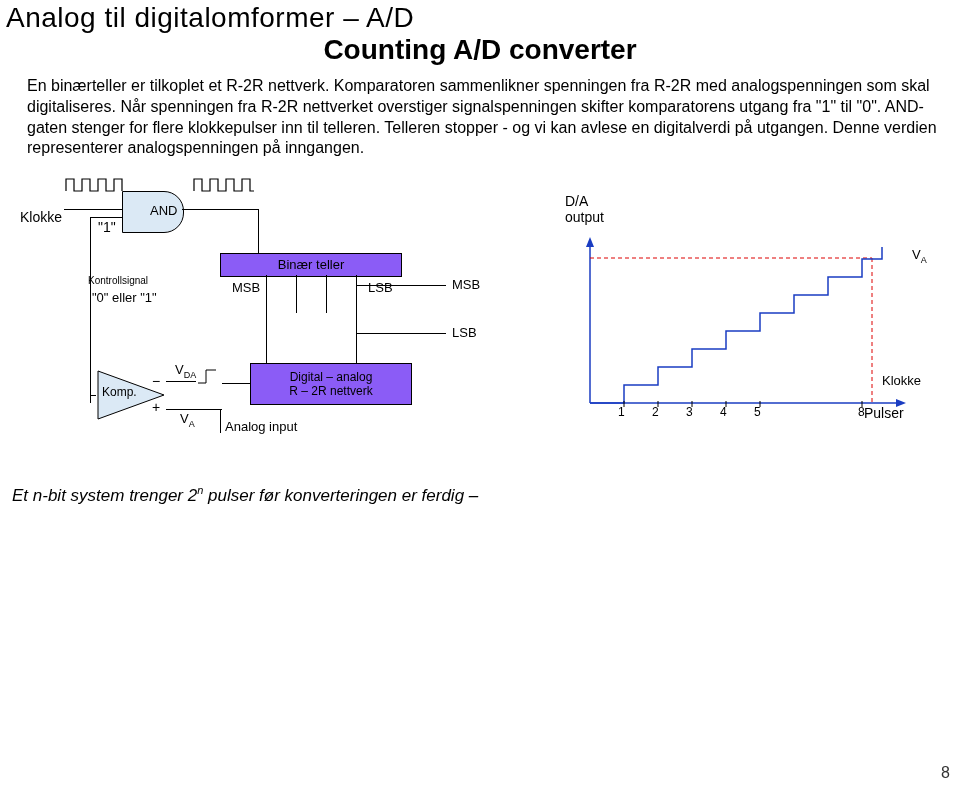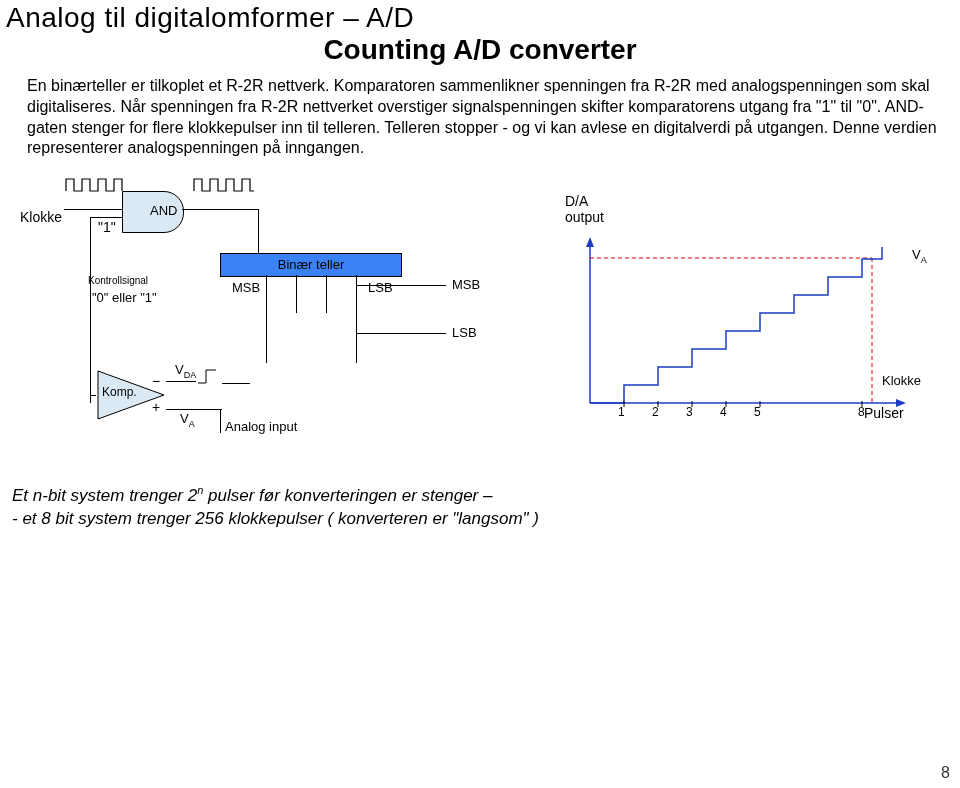--- a/index.html
+++ b/index.html
@@ -49,21 +49,21 @@
   }
   
   .pulse {
     position: absolute;
     stroke: #000;
     fill: none;
   }
   
   .block {
     position: absolute;
-    background: #3b82f6;
+    background: #8b5cf6;
     border: 1px solid #000;
     text-align: center;
   }
   .and-gate {
     position: absolute;
     width: 60px;
     height: 40px;
     background: #dbe9f5;
     border: 1px solid #000;
     border-left: 1px solid #000;
@@ -151,20 +151,24 @@
 
   <div class="line" style="left:146px;top:208px;width:30px;height:1px"></div>
   <svg style="position:absolute;left:176px;top:194px" width="28" height="18">
     <path d="M2 16 L10 16 L10 3 L20 3" stroke="#000" fill="none" stroke-width="1"></path>
   </svg>
   <div class="label" style="left:155px;top:189px;font-size:13px"><span>V</span><span class="sub">DA</span></div>
 
   <div class="line" style="left:146px;top:236px;width:56px;height:1px"></div>
   <div class="label" style="left:160px;top:238px;font-size:13px"><span>V</span><span class="sub">A</span></div>
 
+  <div class="block" style="left:230px;top:190px;width:160px;height:40px;font-size:12px;display:flex;flex-direction:column;justify-content:center">
+    <span>Digital – analog</span>
+    <span>R – 2R nettverk</span>
+  </div>
   <div class="line" style="left:202px;top:210px;width:28px;height:1px"></div>
 
   <div class="label" style="left:205px;top:246px;font-size:13px">Analog input</div>
   <div class="line" style="left:200px;top:236px;width:1px;height:24px"></div>
 
   <div class="label" style="left:545px;top:20px;font-size:14px;text-align:left">
     <span>D/A</span><br><span>output</span>
   </div>
 
   <svg style="position:absolute;left:560px;top:60px" width="350" height="190">
@@ -199,17 +203,16 @@
   <div class="label" style="left:598px;top:232px;font-size:12px">1</div>
   <div class="label" style="left:632px;top:232px;font-size:12px">2</div>
   <div class="label" style="left:666px;top:232px;font-size:12px">3</div>
   <div class="label" style="left:700px;top:232px;font-size:12px">4</div>
   <div class="label" style="left:734px;top:232px;font-size:12px">5</div>
   <div class="label" style="left:838px;top:232px;font-size:12px">8</div>
 
 </div>
 
 <div class="footer-text">
-  <span>Et n-bit system trenger 2</span><sup style="font-size:11px">n</sup><span> pulser før konverteringen er stenger –</span><br>
-  <span>- et 8 bit system trenger 256 klokkepulser ( konverteren er "langsom" )</span>
+  <span>Et n-bit system trenger 2</span><sup style="font-size:11px">n</sup><span> pulser før konverteringen er ferdig –</span><br>
 </div>
 
 <div class="pagenum">8</div>
 
 </body></html>

